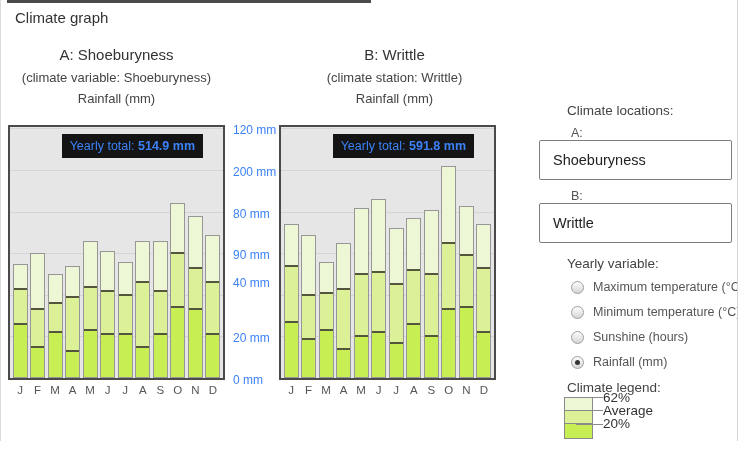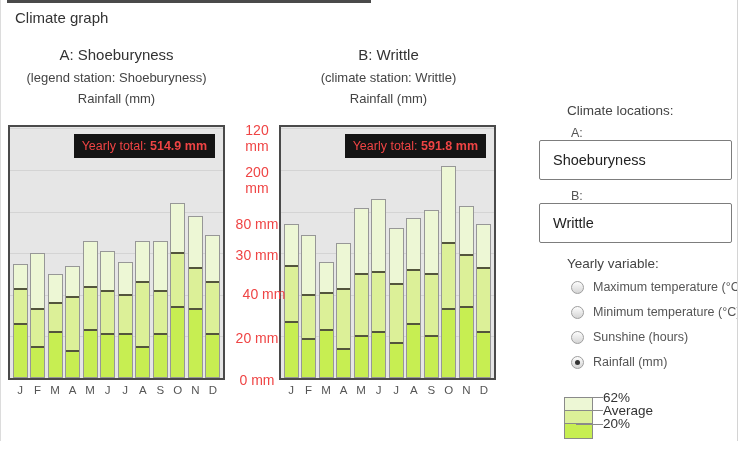--- a/index.html
+++ b/index.html
@@ -32,29 +32,29 @@
   .gridline{position:absolute; left:0; right:0; height:1px; background:#d4d4d4;}
   .bars{position:absolute; left:0; right:0; bottom:0; display:flex;
         justify-content:space-evenly; align-items:flex-end;}
   .bar{width:15px; display:flex; flex-direction:column;
        border:1px solid #979797; box-sizing:border-box;}
   .seg{width:100%; box-sizing:border-box;}
   .seg80{background:#edf7d5;}
   .segavg{background:#dcf098; border-top:2px solid #53553c;}
   .seg20{background:#c7ee52; border-top:2px solid #53553c;}
   .badge{
-    position:absolute; top:7px; right:8px; background:#141414; color:#ef4444;
+    position:absolute; top:7px; right:20px; background:#141414; color:#3b82f6;
     font-size:12.5px; padding:5px 8px; white-space:nowrap;
   }
   .badge .val{font-weight:bold;}
   .months{position:absolute; top:384px; width:213px; display:flex;
           justify-content:space-evenly; font-size:11.5px; color:#555;}
   .months span{width:15px; text-align:center;}
   .ytick{position:absolute; left:232px; width:48px; height:16px; line-height:16px;
-         font-size:14px; color:#ef4444; text-align:center;}
+         font-size:12px; color:#3b82f6; text-align:left;}
   
   .heading{position:absolute; left:566px; font-size:13.5px; color:#444;}
   .sublabel{position:absolute; left:570px; font-size:12.5px; color:#555;}
   .loc-input{
     position:absolute; left:538px; width:193px; height:40px; box-sizing:border-box;
     border:1px solid #7d7d7d; border-radius:2px; background:#fff;
     font-family:"Liberation Sans", sans-serif; font-size:14.5px; color:#222;
     padding:0 0 0 13px; outline:none;
   }
   .radio-row{position:absolute; left:570px; height:16px; display:flex;
@@ -78,25 +78,25 @@
 </style>
 </head>
 <body>
 
 <div class="page">
 
   <div class="tab-active">Climate graph</div>
 
   <div class="chart-head" style="left:7px">
     <div class="t1">A: Shoeburyness</div>
-    <div class="t2">(legend station: Shoeburyness)</div>
+    <div class="t2">(climate variable: Shoeburyness)</div>
     <div class="t3">Rainfall (mm)</div>
   </div>
 
-  <div class="chart-head" style="left:279px">
+  <div class="chart-head" style="left:285px">
     <div class="t1">B: Writtle</div>
     <div class="t2">(climate station: Writtle)</div>
     <div class="t3">Rainfall (mm)</div>
   </div>
 
   <div class="plot" id="plot-a" style="left:7px">
       <div class="gridline" style="bottom: 248.6px;"></div>
       <div class="gridline" style="bottom: 207px;"></div>
       <div class="gridline" style="bottom: 165.4px;"></div>
       <div class="gridline" style="bottom: 123.8px;"></div>
@@ -270,23 +270,23 @@
       <span>A</span>
       <span>S</span>
       <span>O</span>
       <span>N</span>
       <span>D</span>
     </div>
 
   <div id="yticks">
       <div class="ytick" style="top: 372px;">0 mm</div>
       <div class="ytick" style="top: 330.4px;">20 mm</div>
-      <div class="ytick" style="top: 286px; margin-left: 7px;">40 mm</div>
-      <div class="ytick" style="top: 247.2px;">30 mm</div>
-      <div class="ytick" style="top: 205.6px; margin-top: 10px;">80 mm</div>
+      <div class="ytick" style="top: 275px;">40 mm</div>
+      <div class="ytick" style="top: 247.2px;">90 mm</div>
+      <div class="ytick" style="top: 205.6px;">80 mm</div>
       <div class="ytick" style="top: 164px;">200 mm</div>
       <div class="ytick" style="top: 122.4px;">120 mm</div>
     </div>
 
   <div class="heading" style="top:103px">Climate locations:</div>
 
   <div class="sublabel" style="top:126px">A:</div>
   <input class="loc-input" style="top: 140px;" type="text" value="Shoeburyness">
 
   <div class="sublabel" style="top:189px">B:</div>
@@ -304,20 +304,21 @@
   </div>
   <div class="radio-row" style="top:329px">
     <span class="radio-circle"></span>
     <span class="radio-label">Sunshine (hours)</span>
   </div>
   <div class="radio-row" style="top:354px">
     <span class="radio-circle checked"></span>
     <span class="radio-label">Rainfall (mm)</span>
   </div>
 
+  <div class="heading" style="top:380px">Climate legend:</div>
 
   <div class="legend-box">
     <div class="legend-seg lseg-80"></div>
     <div class="legend-seg lseg-avg"></div>
     <div class="legend-seg lseg-20"></div>
   </div>
   <div class="legend-line" style="top:397px"></div>
   <div class="legend-line" style="top:410px"></div>
   <div class="legend-line" style="top:424px"></div>
   <div class="legend-label" style="top:391px">62%</div>

